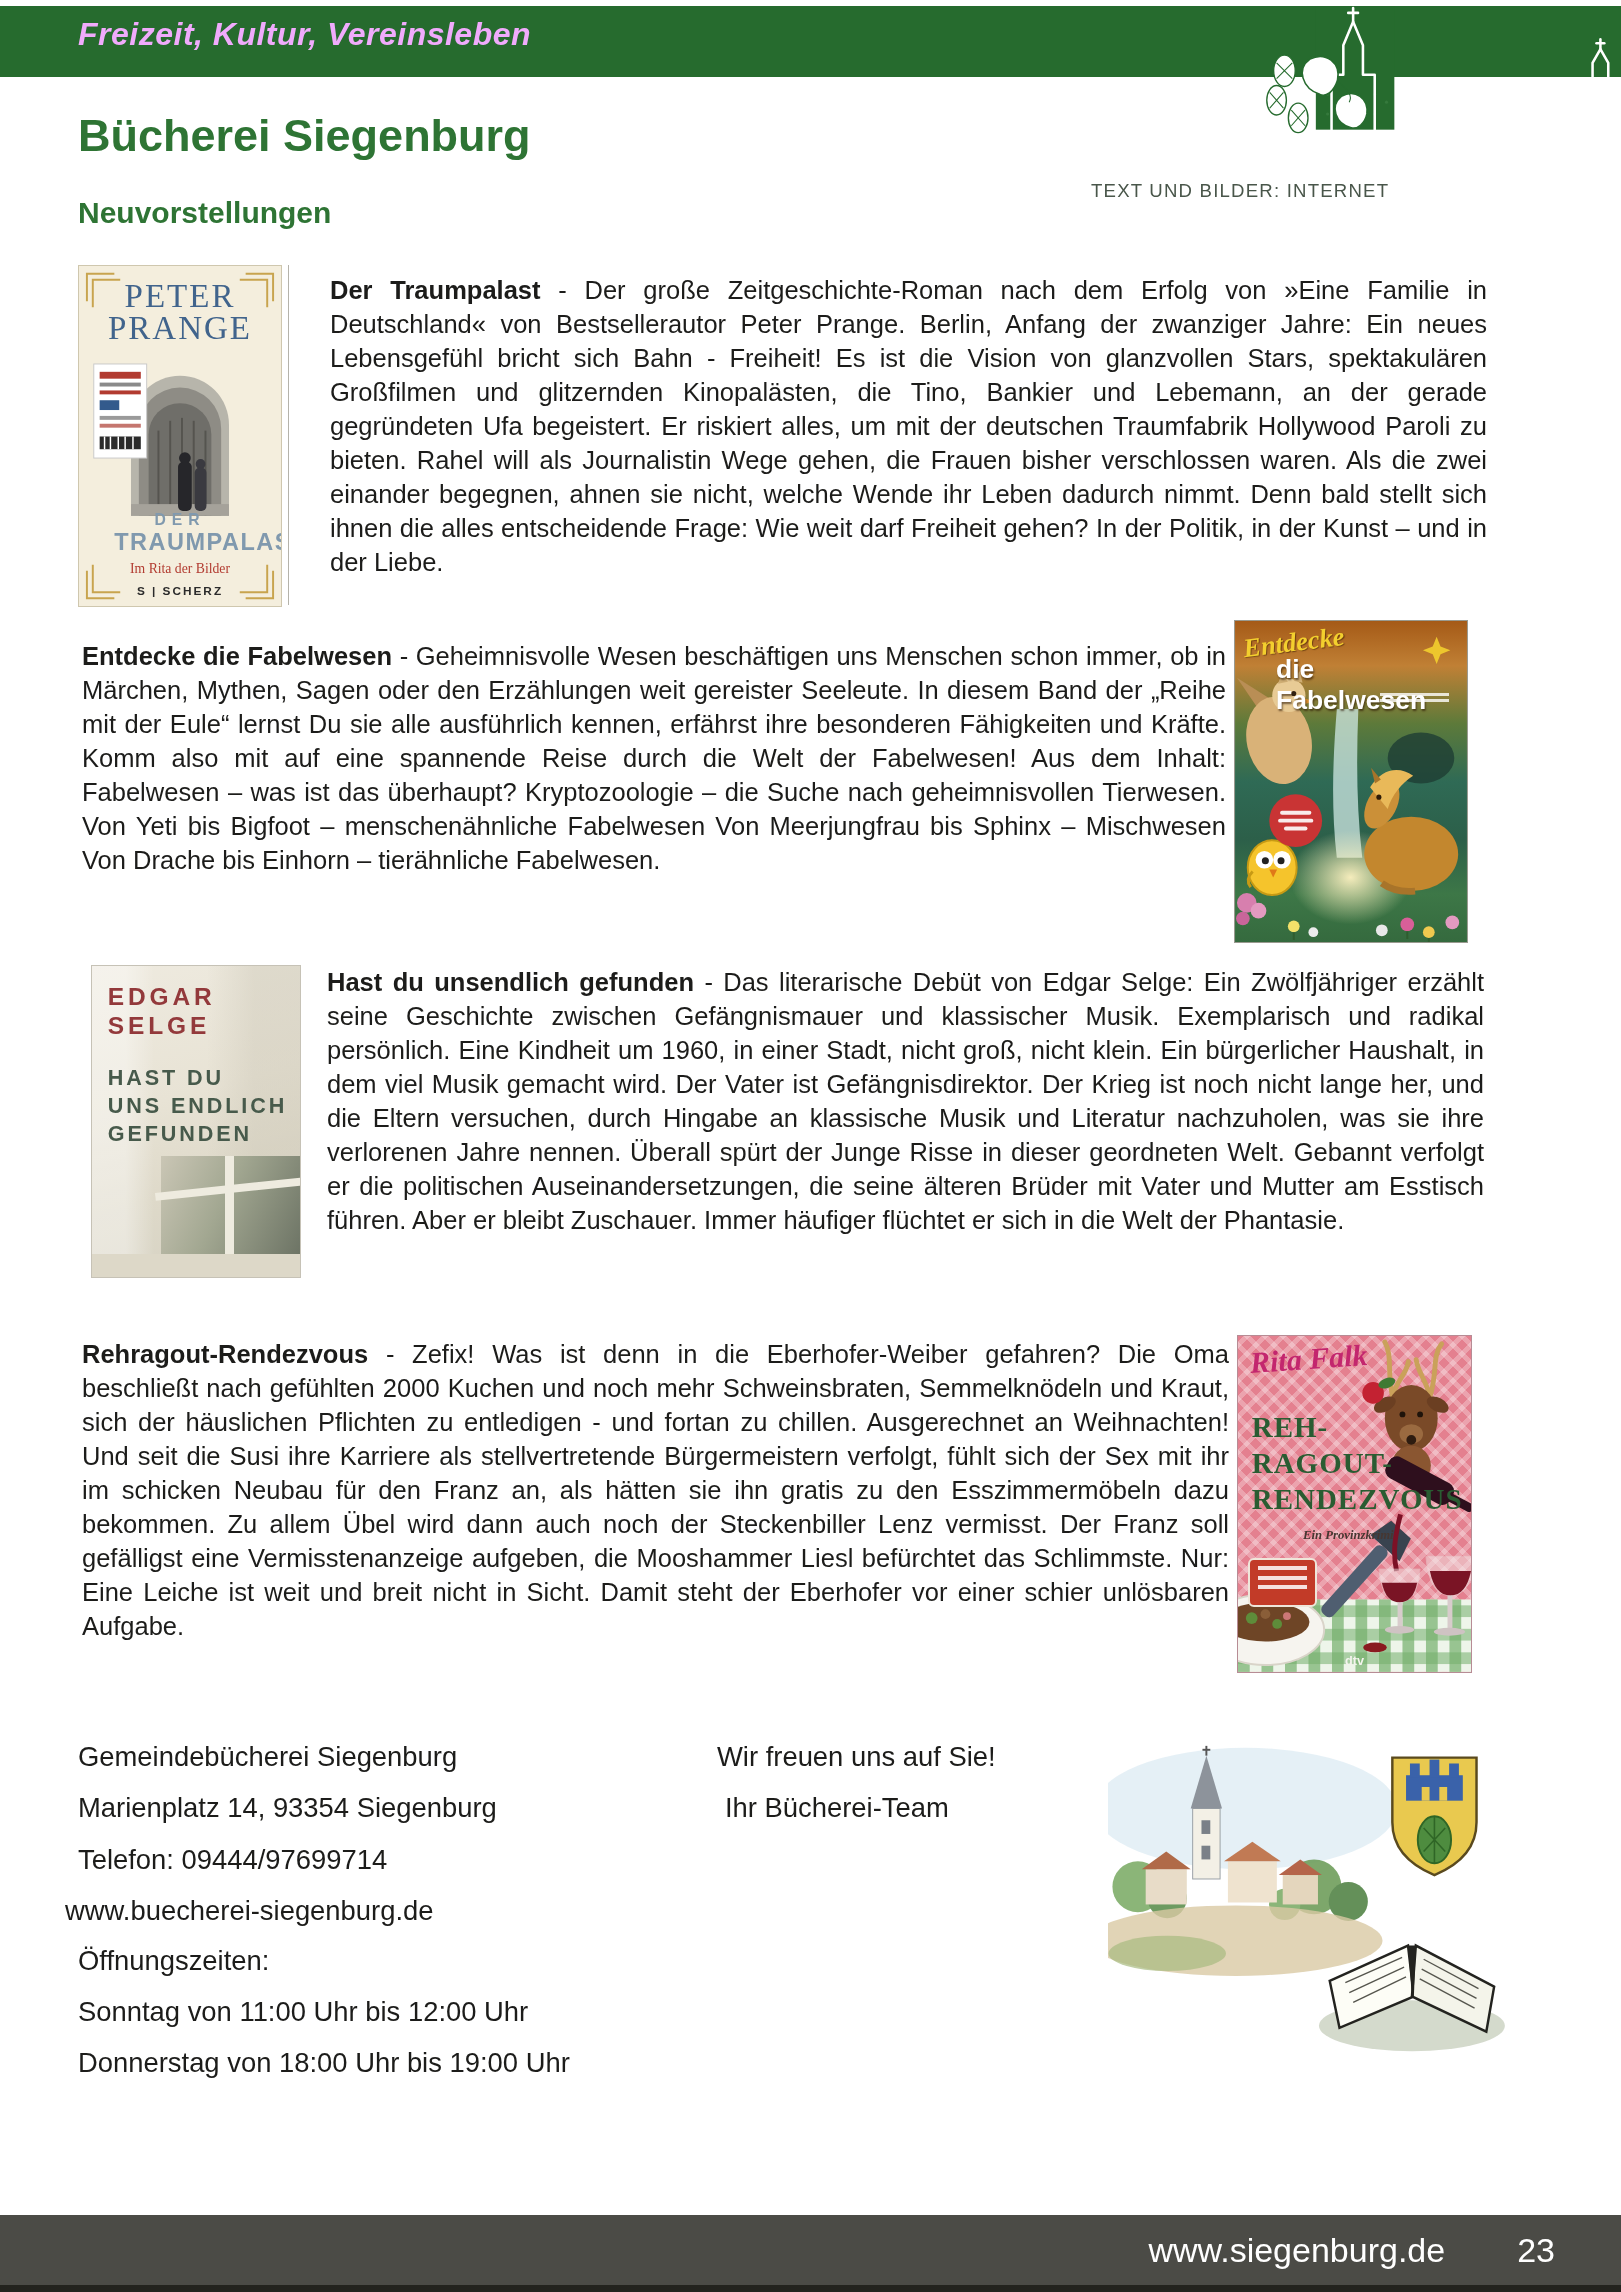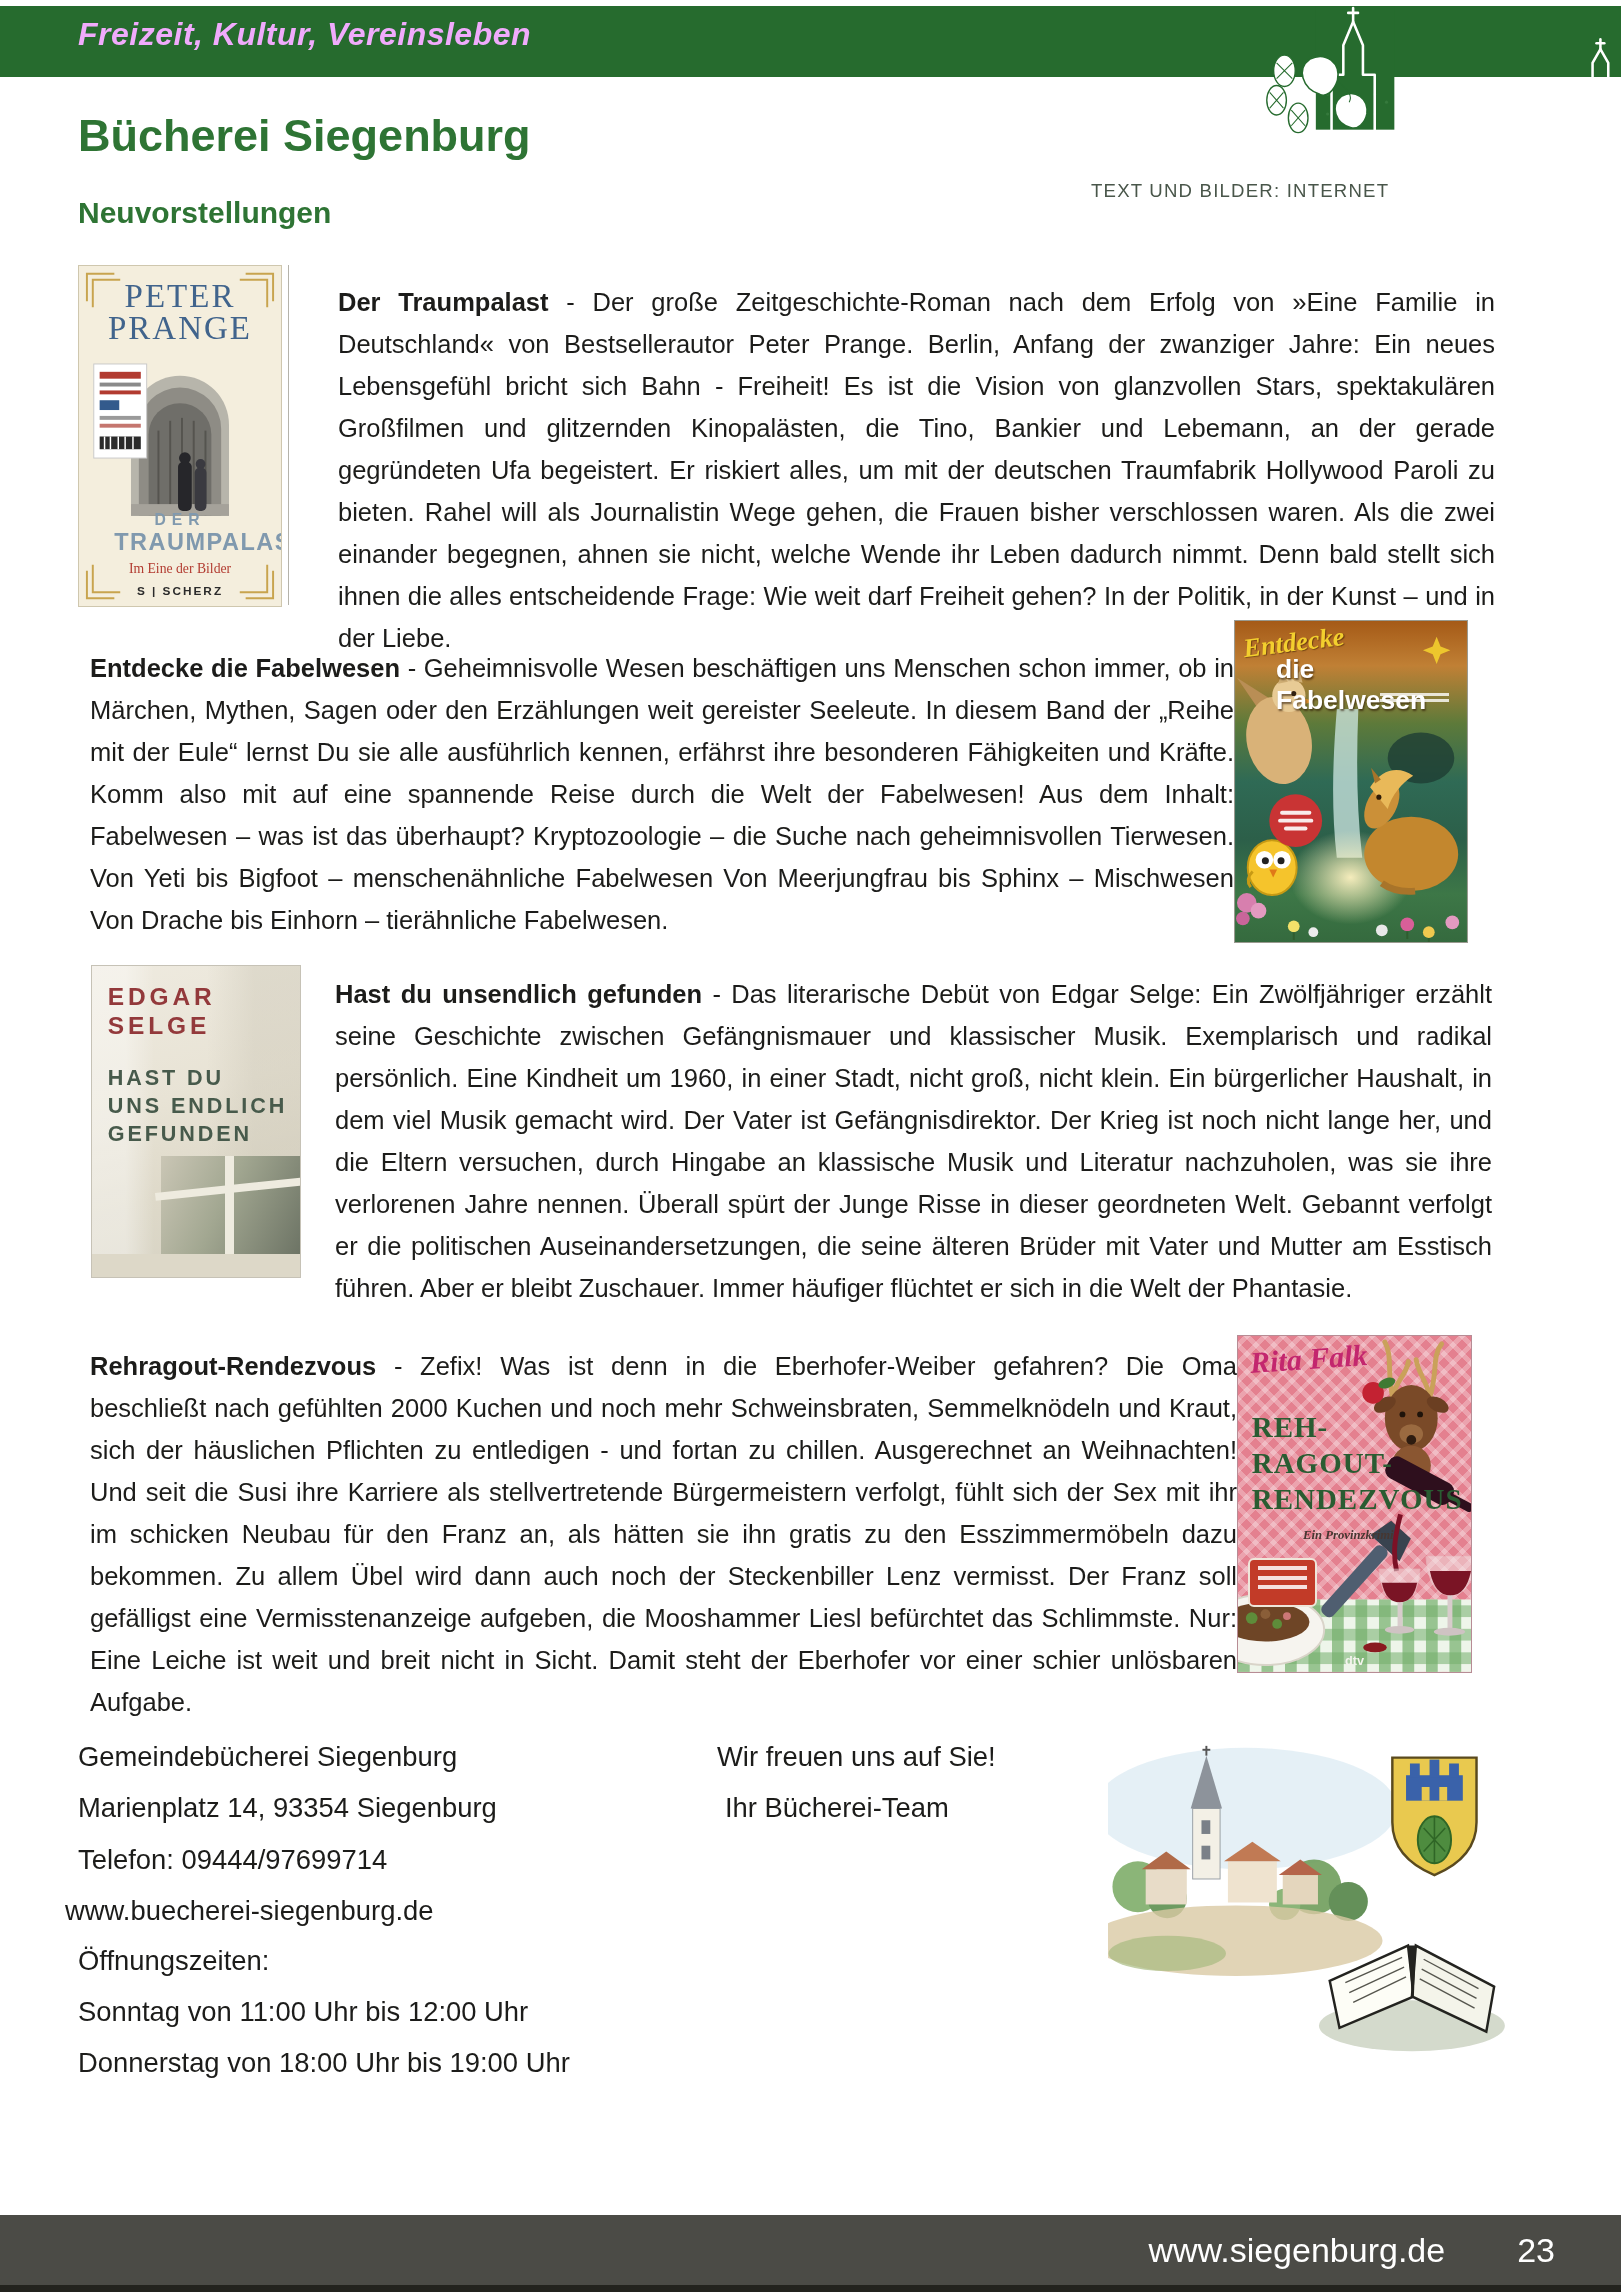--- a/index.html
+++ b/index.html
@@ -7,22 +7,22 @@
         font-family:"Liberation Sans",sans-serif;color:#1c1c1a;}
   
   .topbar{position:absolute;left:0;top:5.9px;width:1621px;height:71px;background:#266b2e;}
   .topbar .lbl{position:absolute;left:78px;top:9.8px;font-size:32px;font-weight:bold;
                font-style:italic;color:#f0abfc;letter-spacing:0.5px;}
   .page-title{position:absolute;left:78px;top:110px;font-size:45px;font-weight:bold;color:#2e7434;}
   .credit{position:absolute;left:1091px;top:180px;font-size:18.6px;letter-spacing:1.2px;color:#49564a;}
   .subtitle{position:absolute;left:78px;top:196px;font-size:30px;font-weight:bold;color:#2e7434;}
   .logo-svg{position:absolute;left:1255px;top:0;}
   
-  .book-text{position:absolute;margin:12px;text-align:justify;text-align-last:left;
-             font-size:25.5px;line-height:42px;color:#1c1c1a;}
+  .book-text{position:absolute;margin:4px;text-align:justify;text-align-last:left;
+             font-size:25.5px;line-height:34px;color:#1c1c1a;}
   .book-text b{font-weight:bold;}
   .cover{position:absolute;overflow:hidden;}
   .divider{position:absolute;width:1px;background:#b5b3ab;}
   
   .cover1{left:78px;top:265px;width:202px;height:340px;background:#f4eedd;border:1px solid #cfc7ae;}
   .c1-author{position:absolute;left:0;top:13.7px;width:100%;text-align:center;white-space:pre-line;
              font-family:"Liberation Serif",serif;font-size:33px;line-height:32px;
              color:#41648c;letter-spacing:2px;}
   .c1-der{position:absolute;left:0;top:245px;width:100%;text-align:center;font-weight:bold;
           font-size:15.7px;letter-spacing:5.9px;color:#8099ae;}
@@ -180,21 +180,21 @@
             <line x1="40" y1="174" x2="40" y2="187"></line>
           <line x1="47" y1="174" x2="47" y2="187"></line>
             <line x1="55" y1="174" x2="55" y2="187"></line>
           </g>
       </g>
     </svg>
     <div class="c1-author">PETER
 PRANGE</div>
     <div class="c1-der">DER</div>
     <div class="c1-title">TRAUMPALAST</div>
-    <div class="c1-tag">Im Eine der Bilder</div>
+    <div class="c1-tag">Im Rita der Bilder</div>
     <div class="c1-pub">S | SCHERZ</div>
   </div>
   <div class="divider" style="left:288px;top:265px;height:340px"></div>
   <p class="book-text" style="left:326px;top:269px;width:1157px"><b>Der Traumpalast</b> <span>- Der große Zeitgeschichte-Roman nach dem Erfolg von »Eine Familie in Deutschland« von Bestsellerautor Peter Prange. Berlin, Anfang der zwanziger Jahre: Ein neues Lebensgefühl bricht sich Bahn - Freiheit! Es ist die Vision von glanzvollen Stars, spektakulären Großfilmen und glitzernden Kinopalästen, die Tino, Bankier und Lebemann, an der gerade gegründeten Ufa begeistert. Er riskiert alles, um mit der deutschen Traumfabrik Hollywood Paroli zu bieten. Rahel will als Journalistin Wege gehen, die Frauen bisher verschlossen waren. Als die zwei einander begegnen, ahnen sie nicht, welche Wende ihr Leben dadurch nimmt. Denn bald stellt sich ihnen die alles entscheidende Frage: Wie weit darf Freiheit gehen? In der Politik, in der Kunst – und in der Liebe.</span></p>
 
   <p class="book-text" style="left:78px;top:635px;width:1144px"><b>Entdecke die Fabelwesen</b> <span>- Geheimnisvolle Wesen beschäftigen uns Menschen schon immer, ob in Märchen, Mythen, Sagen oder den Erzählungen weit gereister Seeleute. In diesem Band der „Reihe mit der Eule“ lernst Du sie alle ausführlich kennen, erfährst ihre besonderen Fähigkeiten und Kräfte. Komm also mit auf eine spannende Reise durch die Welt der Fabelwesen! Aus dem Inhalt: Fabelwesen – was ist das überhaupt? Kryptozoologie – die Suche nach geheimnisvollen Tierwesen. Von Yeti bis Bigfoot – menschenähnliche Fabelwesen Von Meerjungfrau bis Sphinx – Mischwesen Von Drache bis Einhorn – tierähnliche Fabelwesen.</span></p>
   <div class="cover cover2">
     <svg width="232" height="321" viewBox="0 0 237 328" style="position:absolute;left:0;top:0">
       <defs>
         <linearGradient id="c2bg" x1="0" y1="0" x2="0" y2="1">

